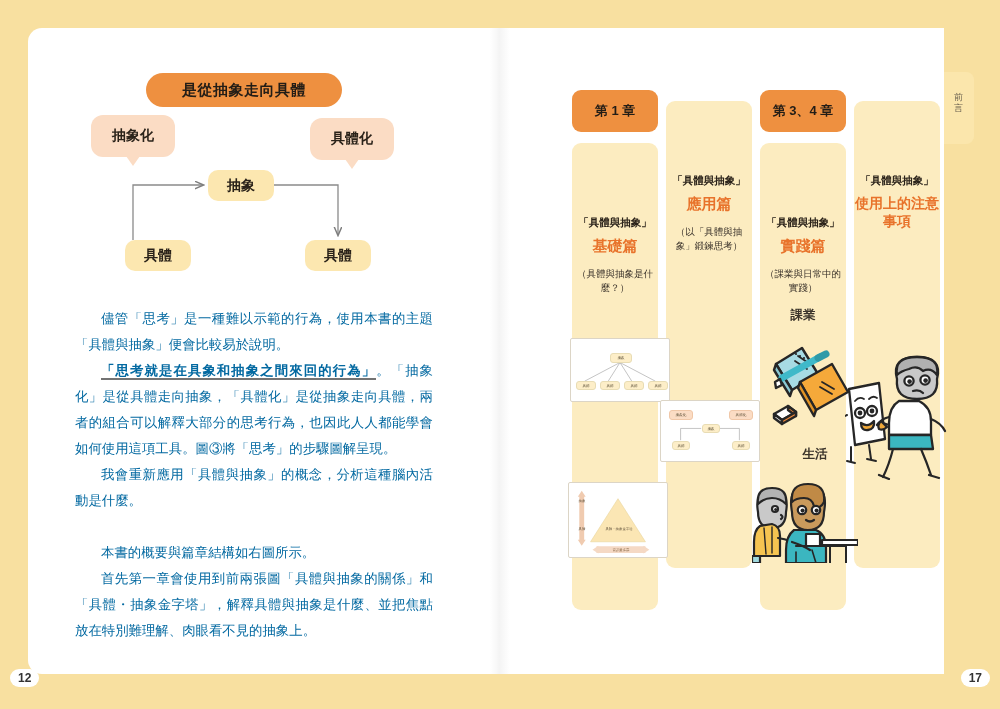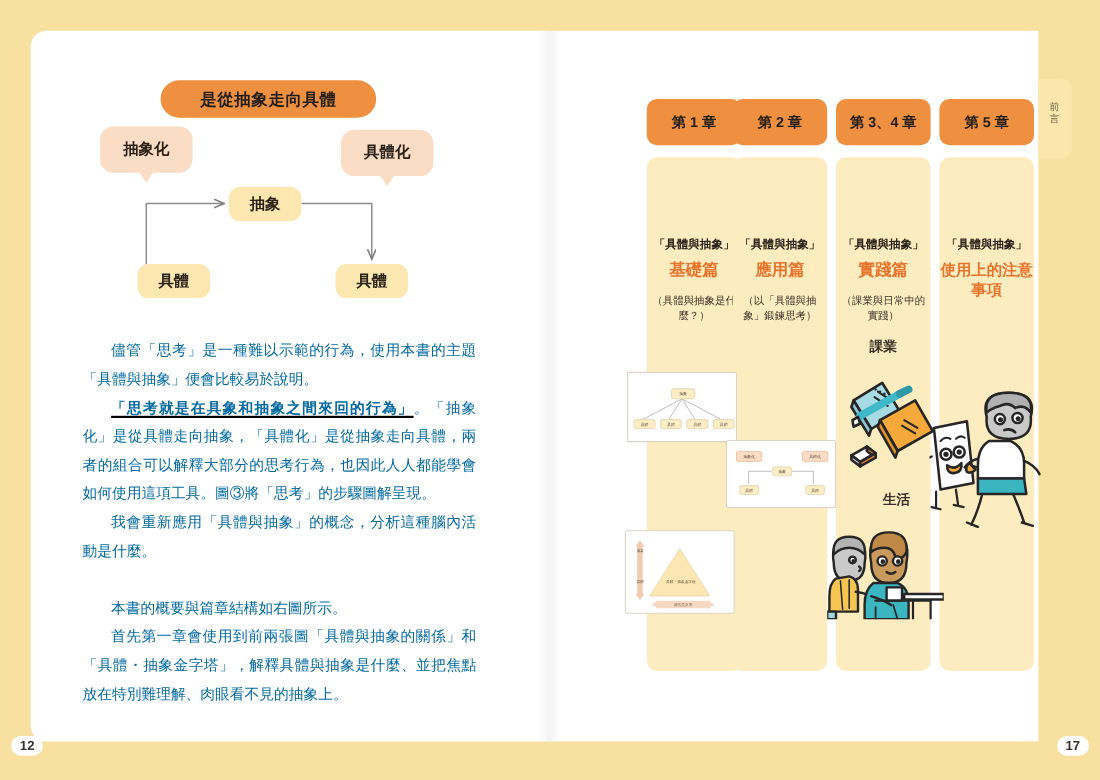--- a/index.html
+++ b/index.html
@@ -78,27 +78,27 @@
   
   .body-text{
     position:absolute; left:75px; top:306px; width:358px;
     font-family:"Liberation Serif", serif;
     font-size:13.4px; line-height:26px; color:#0369a1;
     text-align:justify;
   }
   .body-text p{ margin-bottom:0px; }
   .body-text p.ind{ text-indent:26px; }
   .body-text p.gap{ margin-top:26px; }
-  .hl{ font-weight:bold; border-bottom:2px solid #000000; }
+  .hl{ font-weight:bold; border-bottom:2px solid #737373; }
 
   
   .chapters{ position:absolute; left:572px; top:90px; width:376px; height:530px; }
 
   .col{ position:absolute; top:0; width:86px; }
-  .col:nth-child(1){ left:16px; }
+  .col:nth-child(1){ left:0px; }
   .col:nth-child(2){ left:94px; }
   .col:nth-child(3){ left:188px; }
   .col:nth-child(4){ left:282px; }
 
   .ch-head{
     height:42px; background:#ee9040; border-radius:9px;
     display:flex; align-items:center; justify-content:center;
     color:#231d16; font-weight:bold; font-size:13px;
   }
   .ch-body{
@@ -208,39 +208,37 @@
     <div class="col">
       <div class="ch-head">第 1 章</div>
       <div class="ch-body">
         <div class="ch-quote">「具體與抽象」</div>
         <div class="ch-title">基礎篇</div>
         <div class="ch-desc">（具體與抽象是什麼？）</div>
       </div>
     </div>
 
     <div class="col">
-      <div class="ch-head">第 2 章</div>
       <div class="ch-body">
         <div class="ch-quote">「具體與抽象」</div>
         <div class="ch-title">應用篇</div>
         <div class="ch-desc">（以「具體與抽象」鍛鍊思考）</div>
       </div>
     </div>
 
     <div class="col">
       <div class="ch-head">第 3、4 章</div>
       <div class="ch-body">
         <div class="ch-quote">「具體與抽象」</div>
         <div class="ch-title">實踐篇</div>
         <div class="ch-desc">（課業與日常中的實踐）</div>
       </div>
     </div>
 
     <div class="col">
-      <div class="ch-head">第 5 章</div>
       <div class="ch-body">
         <div class="ch-quote">「具體與抽象」</div>
         <div class="ch-title two-line">使用上的注意事項</div>
         <div class="ch-desc"></div>
       </div>
     </div>
   </div>
 
   <div class="thumb th1">
     <svg viewBox="0 0 100 64">

